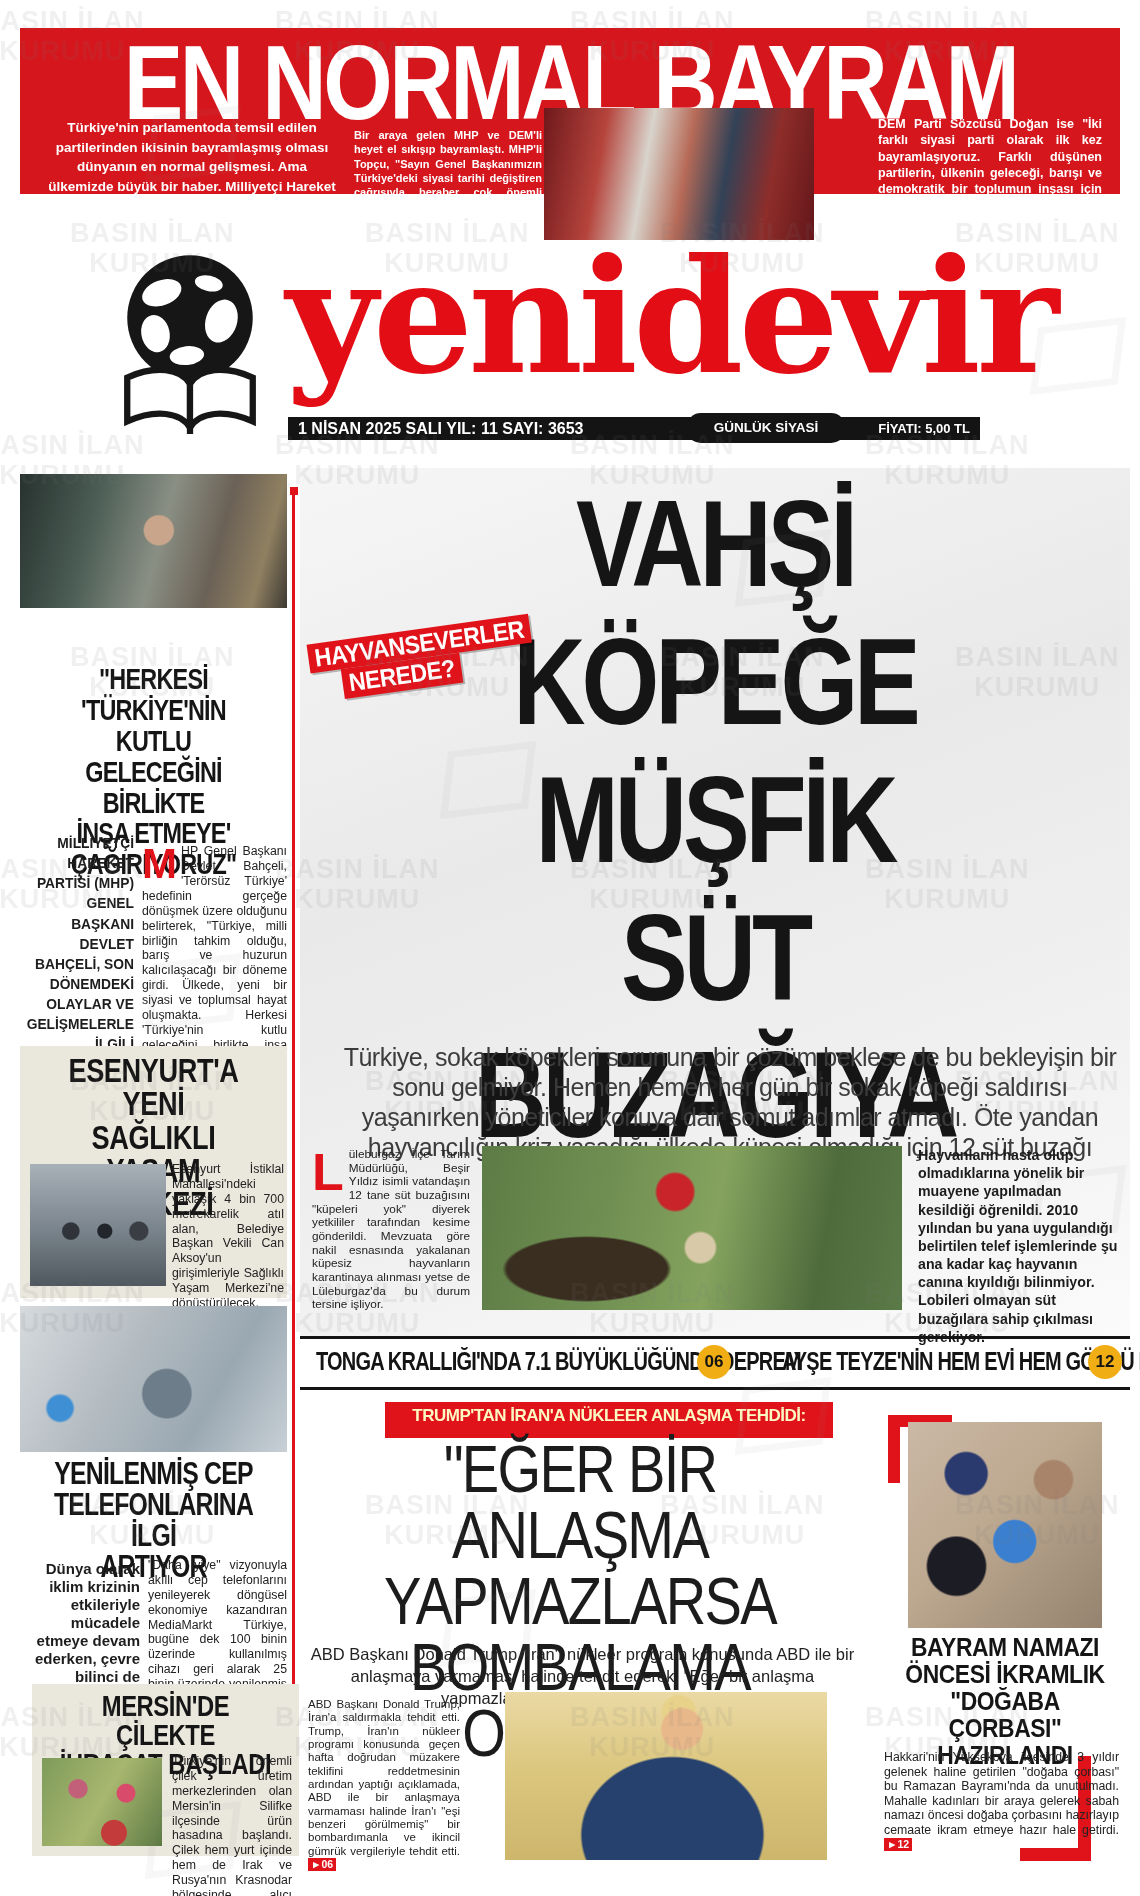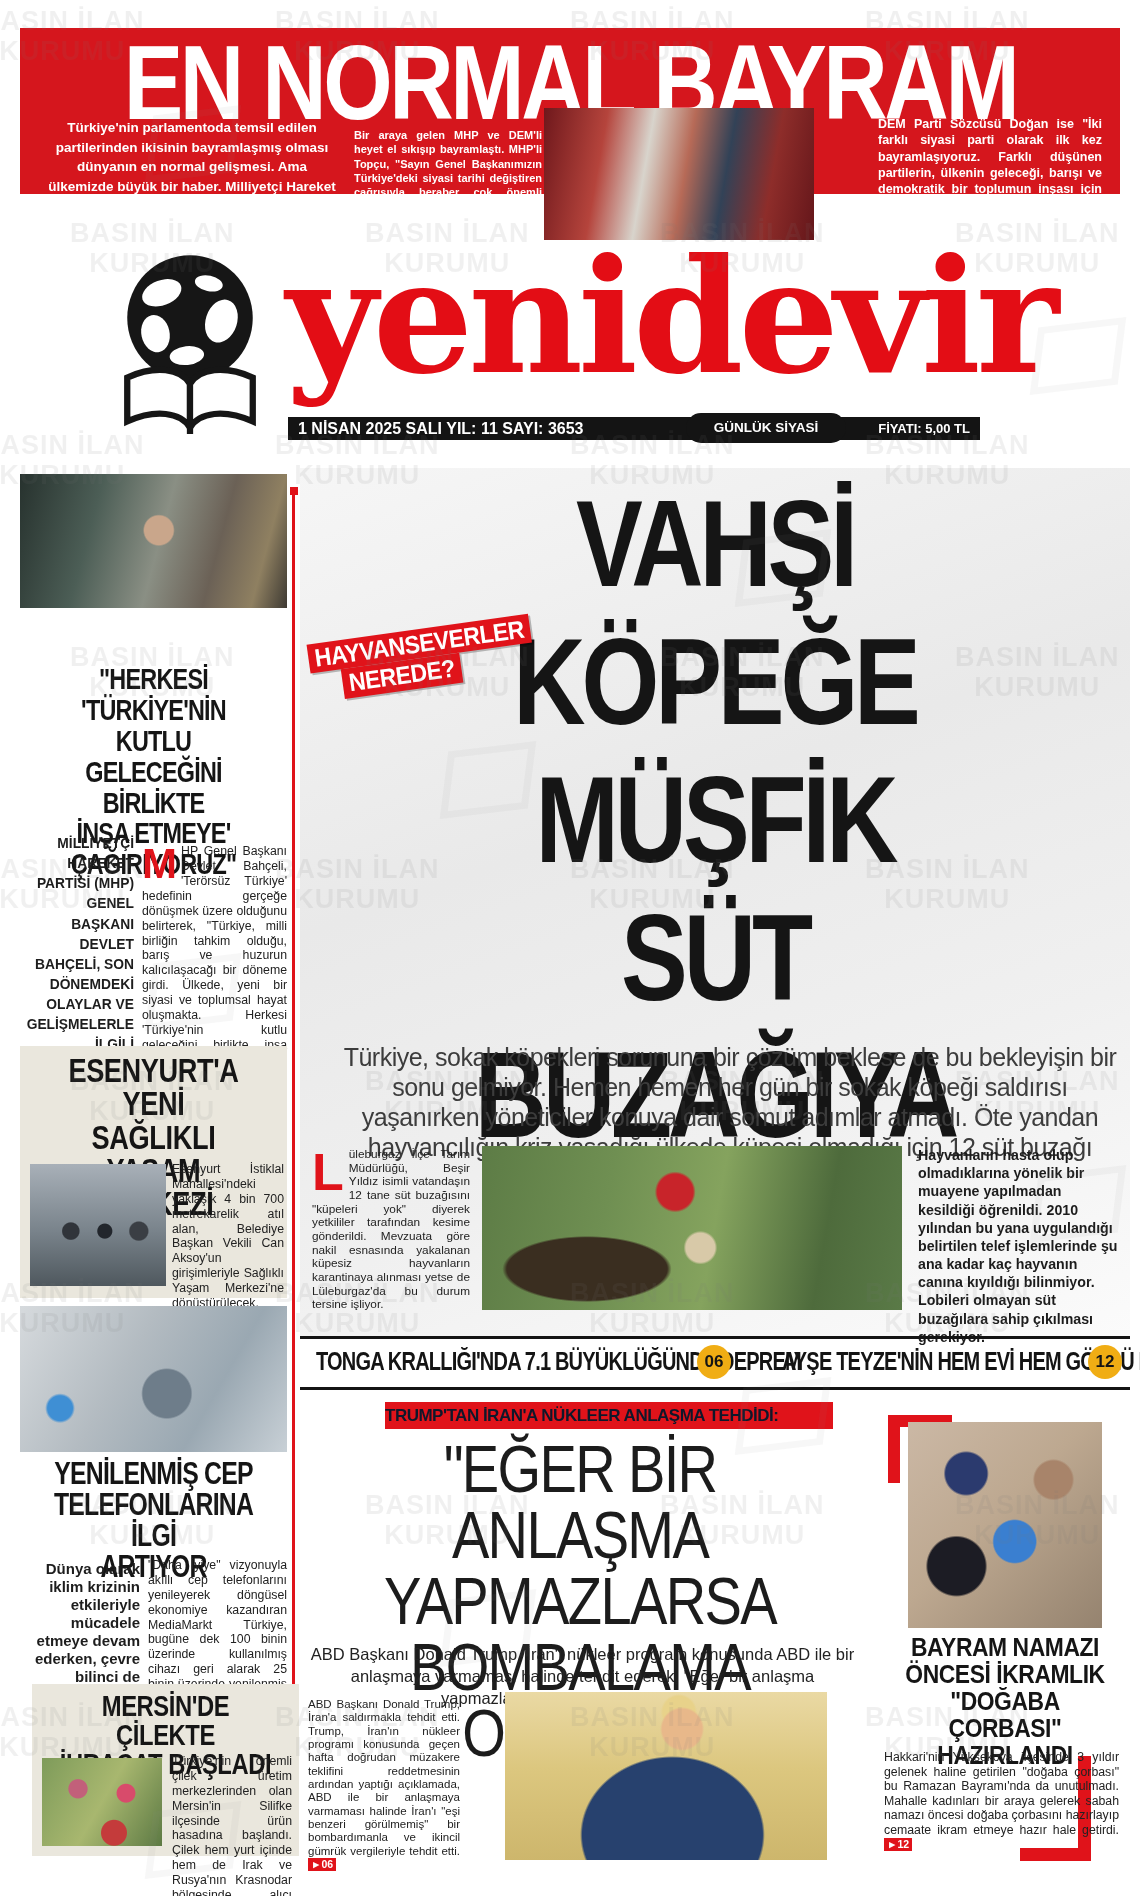--- a/index.html
+++ b/index.html
@@ -88,22 +88,22 @@
       radial-gradient(circle at 52% 62%,#d8c9a8 0 6%,transparent 7%),
       linear-gradient(100deg,#5d7c46,#6f8f52 30%,#85a35e 55%,#4e6b3c 80%,#5a7a47);}
   .main-right{left:918px;top:1146px;width:202px;font-weight:bold;font-size:14.2px;line-height:1.28;color:#1c1c1c;}
   
   .strip{left:300px;top:1336px;width:830px;height:48px;border-top:3px solid #141414;border-bottom:3px solid #141414;}
   .strip-label{position:absolute;top:8px;font-weight:bold;font-size:25px;letter-spacing:-1px;
     transform:scaleX(.8);transform-origin:left center;white-space:nowrap;color:#141414;}
   .strip-circle{position:absolute;top:6px;width:34px;height:34px;border-radius:50%;background:#f0ad14;
     color:#141414;font-weight:bold;font-size:17px;text-align:center;line-height:34px;}
   
-  .trump-kicker{left:385px;top:1402px;width:448px;height:27px;background:#e0131a;color:#0f172a;
-    font-weight:bold;font-size:17px;text-align:left;line-height:27px;letter-spacing:-.5px;}
+  .trump-kicker{left:385px;top:1402px;width:448px;height:36px;background:#e0131a;color:#fef9c3;
+    font-weight:bold;font-size:17px;text-align:center;line-height:27px;letter-spacing:-.5px;}
   .trump-headline{left:300px;top:1436px;width:560px;text-align:center;font-weight:normal;font-size:66px;
     line-height:1.0;transform:scaleX(.85);transform-origin:center top;color:#1c1c1c;letter-spacing:-2px;}
   .trump-lead{left:310px;top:1644px;width:545px;text-align:center;font-size:16.5px;line-height:1.32;color:#222;}
   .trump-body{left:308px;top:1698px;width:152px;font-size:11.5px;line-height:1.16;}
   .trump-photo{left:505px;top:1692px;width:322px;height:168px;
     background:radial-gradient(circle at 55% 22%,#e8b88a 0 9%,transparent 10%),
       radial-gradient(ellipse at 52% 85%,#27416e 0 38%,transparent 39%),
       radial-gradient(circle at 54% 12%,#e8d28a 0 7%,transparent 8%),
       linear-gradient(#ead9a4,#dcc77f 45%,#cdb66c);}
   

